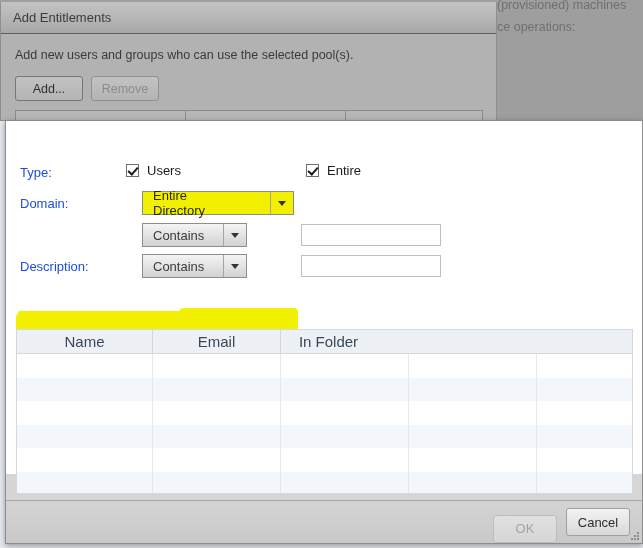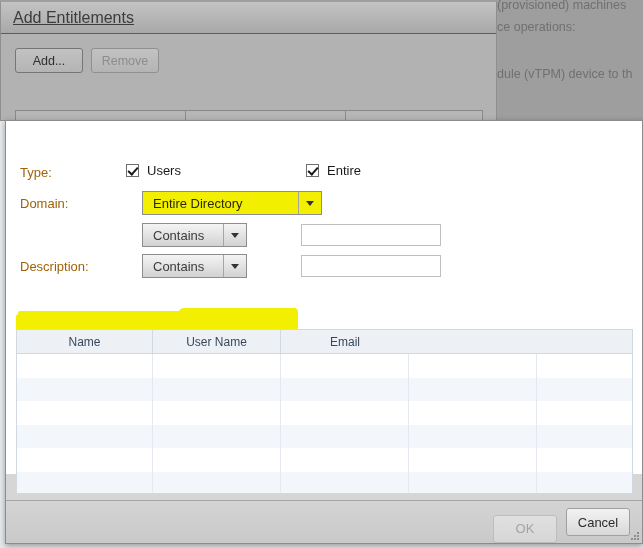--- a/index.html
+++ b/index.html
@@ -60,23 +60,22 @@
   #add-ent-titlebar {
     height: 32px;
     background: linear-gradient(to bottom, #c3c3c3 0%, #b6b6b6 50%, #a8a8a8 100%);
     border-bottom: 1px solid #5d5d5d;
     display: flex;
     align-items: center;
     padding-left: 12px;
     box-sizing: border-box;
   }
   #add-ent-title {
-    font-size: 16px;
+    font-size: 13px;
     color: #3c3c3c;
-    text-decoration: underline;
   }
   #add-ent-body {
     padding: 14px 14px 0 14px;
   }
   #add-ent-desc {
     font-size: 12.5px;
     color: #3a3a3a;
     margin-bottom: 14px;
   }
   #add-ent-buttons {
@@ -150,21 +149,21 @@
     position: relative;
     background: #ffffff;
     height: 353px;
     padding: 0;
     box-sizing: border-box;
   }
 
   .row-label {
     position: absolute;
     font-size: 13px;
-    color: #a16207;
+    color: #1d4ed8;
     white-space: nowrap;
   }
 
   
   .cb-group {
     position: absolute;
     display: flex;
     align-items: center;
     gap: 8px;
   }
@@ -270,21 +269,21 @@
     background: #ffffff;
     overflow: hidden;
   }
   #results-head {
     display: flex;
     height: 23px;
     background: #edf1f5;
     border-bottom: 1px solid #d2d8e0;
   }
   #results-head .th {
-    font-size: 12px;
+    font-size: 15px;
     color: #38485c;
     display: flex;
     align-items: center;
     justify-content: center;
     border-right: 1px solid #d2d8e0;
     box-sizing: border-box;
     height: 100%;
   }
   #results-head .th:last-child { border-right: none; }
   .results-row {
@@ -375,28 +374,28 @@
 </style>
 </head>
 <body>
 
 <div id="bg-page">
   <div id="bg-scrim-lower"></div>
   <div id="bg-scrim"></div>
 
   <div class="bg-line" style="left:497px; top:-2px;">(provisioned) machines</div>
   <div class="bg-line" style="left:497px; top:20px;">ce operations:</div>
-  <div class="bg-line" style="left:497px; top:67px;">dule (vTPM) device to th</div>
 </div>
 
 <div id="add-ent-window">
   <div id="add-ent-titlebar">
     <span id="add-ent-title">Add Entitlements</span>
   </div>
   <div id="add-ent-body">
+    <div id="add-ent-desc">Add new users and groups who can use the selected pool(s).</div>
     <div id="add-ent-buttons">
       <div class="grey-btn">Add...</div>
       <div class="grey-btn disabled">Remove</div>
     </div>
   </div>
   <div id="add-ent-table-head">
     <div style="width:170px"></div>
     <div style="width:160px"></div>
     <div style="width:136px"></div>
   </div>
@@ -417,21 +416,21 @@
     </div>
 
     <div class="cb-group" style="left:300px; top:42px;">
       <span class="cb-box checked"></span>
       <span class="cb-label">Entire</span>
     </div>
 
 
     <span class="row-label" style="left:14px; top:75px;">Domain:</span>
 
-    <div class="combo highlighted" style="left:136px; top:70px; width:180px;gap:48px;">
+    <div class="combo highlighted" style="left:136px; top:70px; width:152px;gap:48px;">
       <span class="combo-value">Entire Directory</span>
       <span class="combo-arrow"></span>
     </div>
 
 
     <div class="combo" style="left:136px; top:102px; width:105px;">
       <span class="combo-value">Contains</span>
       <span class="combo-arrow"></span>
     </div>
 
@@ -444,22 +443,22 @@
       <span class="combo-arrow"></span>
     </div>
 
     <input class="txt-input" style="left: 295px; top: 134px; width: 140px;" value="" placeholder="">
 
     <div id="find-button">Find</div>
 
     <div id="results-table">
       <div id="results-head">
           <div class="th" style="width: 136px;">Name</div>
-          <div class="th" style="width: 128px;">User Name</div>
           <div class="th" style="width: 128px;">Email</div>
+          <div class="th" style="width: 95px;">In Folder</div>
         </div>
       <div id="results-body">
           <div class="results-row odd">
             <div class="td" style="width: 136px;"></div>
             <div class="td" style="width: 128px;"></div>
             <div class="td" style="width: 128px;"></div>
             <div class="td" style="width: 128px;"></div>
             <div class="td" style="width: 95px;"></div>
           </div>
           <div class="results-row even">

